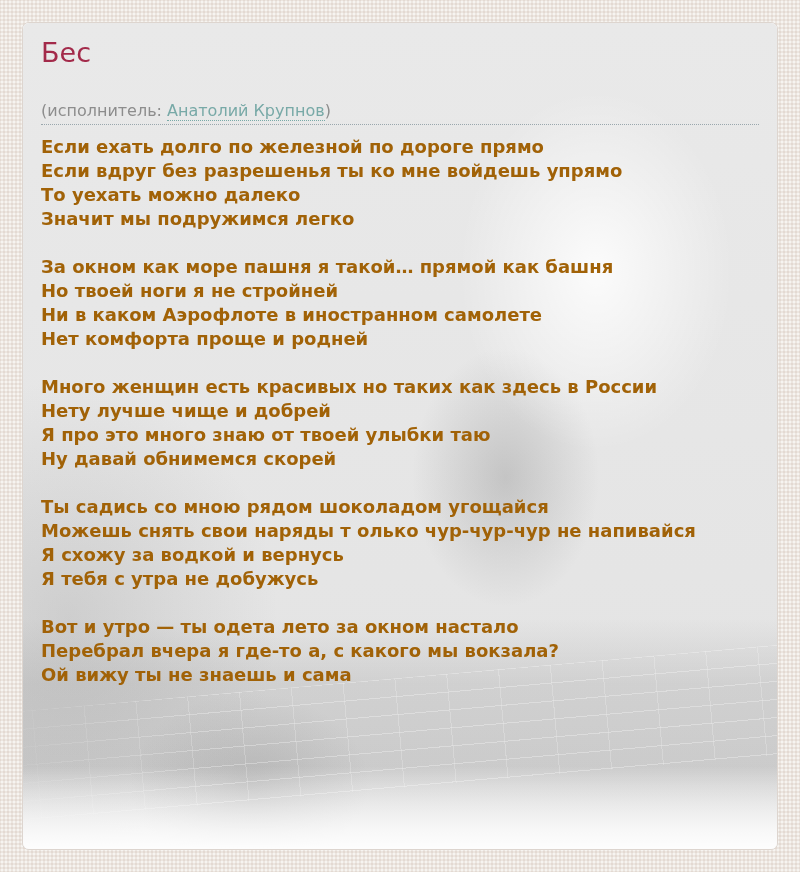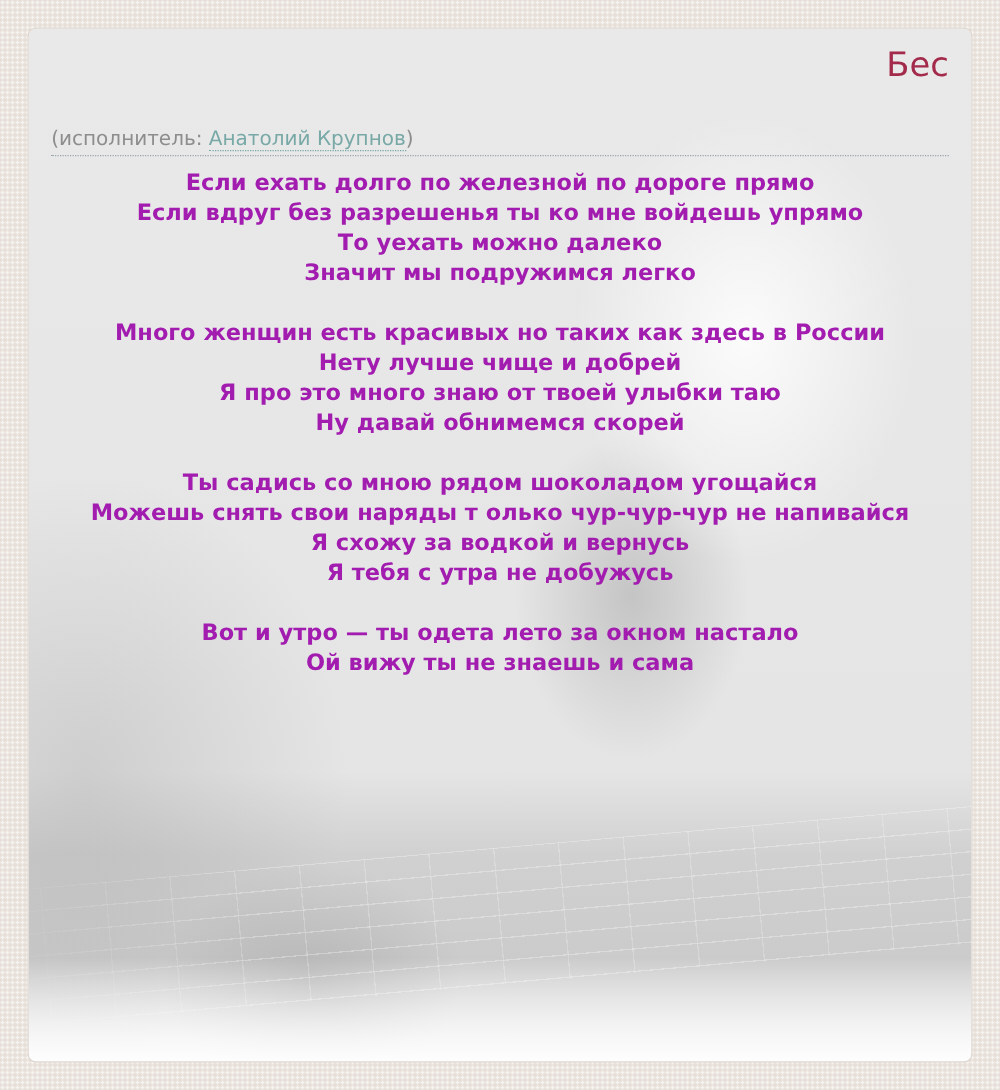--- a/index.html
+++ b/index.html
@@ -75,21 +75,20 @@
     position: relative;
     z-index: 2;
     padding: 14px 18px 0 18px;
   }
 
   .page-title {
     font-size: 27px;
     line-height: 32px;
     font-weight: 400;
     margin: 0;
-    text-align: right;
   }
 
   .subtitle {
     font-size: 16px;
     line-height: 21px;
     color: #8d8d8d;
     padding-bottom: 3px;
     border-bottom: 1px dotted #9aa7ad;
     margin-bottom: 10px;
     margin-top: 31px;
@@ -116,38 +115,45 @@
   <div class="photo"></div>
   <div class="strings"></div>
 
   <div class="content">
     <h1 class="page-title" style="color: rgb(163, 42, 74);">Бес</h1>
 
     <div class="subtitle" style="color: rgb(141, 141, 141);">
       <span>(исполнитель: </span><a class="artist-link" style="color: rgb(120, 169, 167); border-bottom: 1px dotted rgb(120, 169, 167);">Анатолий Крупнов</a><span>)</span>
     </div>
 
-    <div class="lyrics" style="color: #a21caf; text-align: center;">
+    <div class="lyrics" style="color: #a16207;">
         <div class="stanza">
           <div class="lyric-line">Если ехать долго по железной по дороге прямо</div>
           <div class="lyric-line">Если вдруг без разрешенья ты ко мне войдешь упрямо</div>
           <div class="lyric-line">То уехать можно далеко</div>
           <div class="lyric-line">Значит мы подружимся легко</div>
+        </div>
+        <div class="stanza">
+          <div class="lyric-line">За окном как море пашня я такой… прямой как башня</div>
+          <div class="lyric-line">Но твоей ноги я не стройней</div>
+          <div class="lyric-line">Ни в каком Аэрофлоте в иностранном самолете</div>
+          <div class="lyric-line">Нет комфорта проще и родней</div>
         </div>
         <div class="stanza">
           <div class="lyric-line">Много женщин есть красивых но таких как здесь в России</div>
           <div class="lyric-line">Нету лучше чище и добрей</div>
           <div class="lyric-line">Я про это много знаю от твоей улыбки таю</div>
           <div class="lyric-line">Ну давай обнимемся скорей</div>
         </div>
         <div class="stanza">
           <div class="lyric-line">Ты садись со мною рядом шоколадом угощайся</div>
           <div class="lyric-line">Можешь снять свои наряды т олько чур-чур-чур не напивайся</div>
           <div class="lyric-line">Я схожу за водкой и вернусь</div>
           <div class="lyric-line">Я тебя с утра не добужусь</div>
         </div>
         <div class="stanza">
           <div class="lyric-line">Вот и утро — ты одета лето за окном настало</div>
+          <div class="lyric-line">Перебрал вчера я где-то а, с какого мы вокзала?</div>
           <div class="lyric-line">Ой вижу ты не знаешь и сама</div>
         </div>
       </div>
   </div>
 </div>
 
 </body></html>

